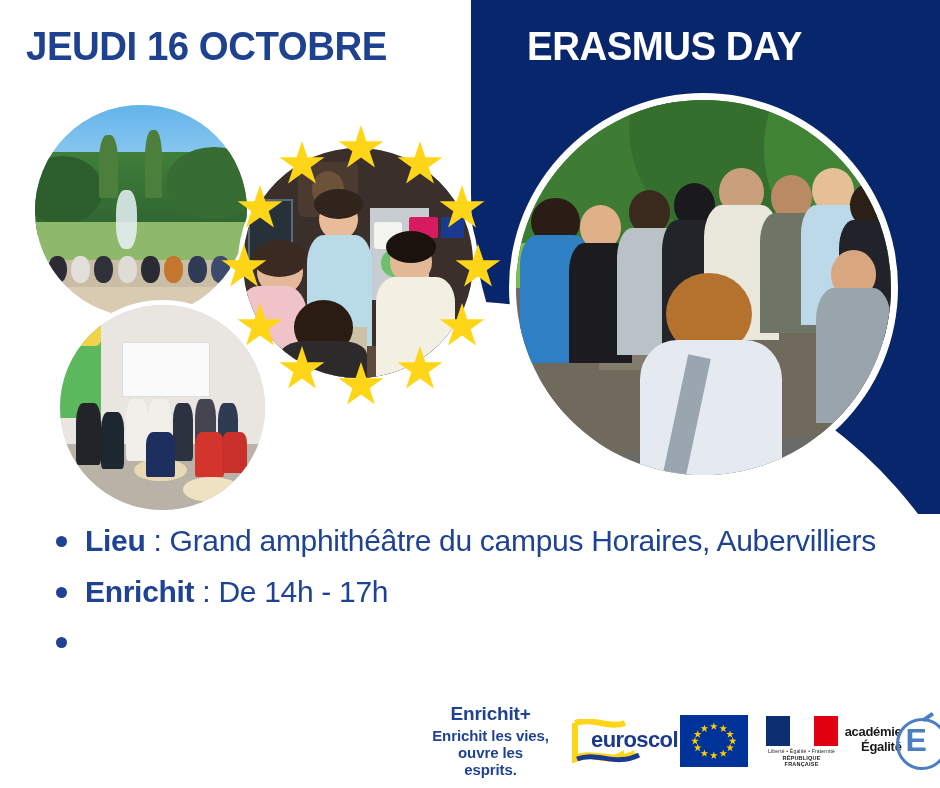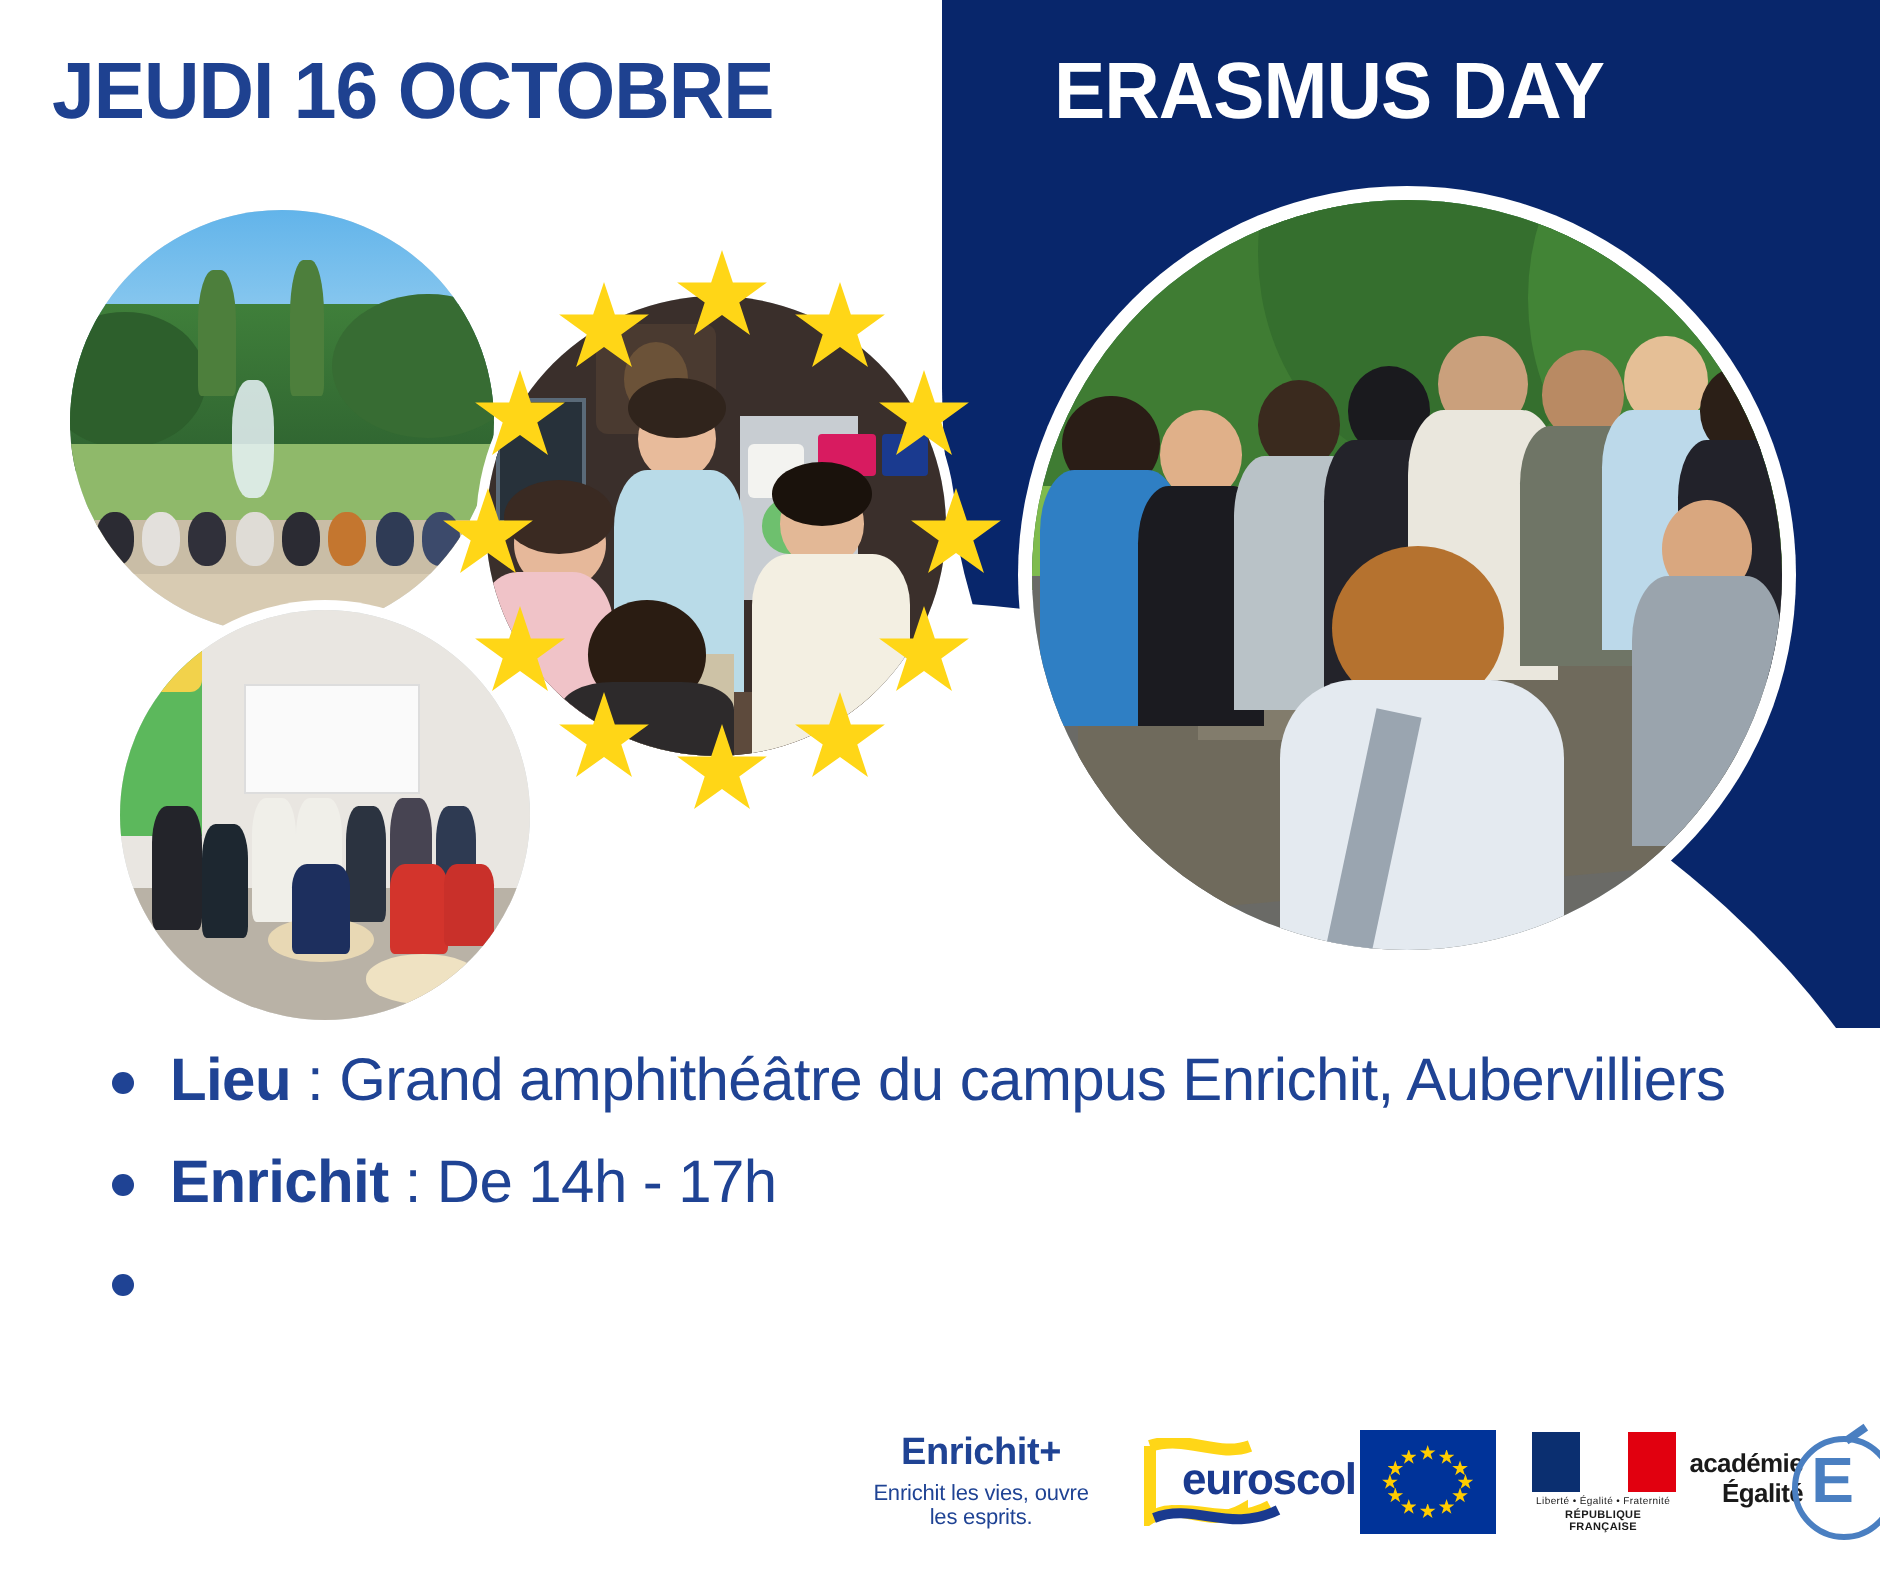--- a/index.html
+++ b/index.html
@@ -205,22 +205,22 @@
     text-align: center;
     color: #1f4394;
   }
   .logo-erasmus .e-name {
     font-size: 19px;
     font-weight: bold;
     letter-spacing: -0.2px;
     line-height: 1.1;
   }
   .logo-erasmus .e-tag {
-    font-size: 11px;
-    font-weight: normal;
+    font-size: 15px;
+    font-weight: bold;
     letter-spacing: -0.1px;
     margin-top: 3px;
   }
 
   .logo-euroscol {
     position: relative;
     width: 110px;
     height: 52px;
     margin-left: 16px;
   }
@@ -464,21 +464,21 @@
     <div style="position:absolute;left:42%;top:68%;width:6%;height:36%;background:#9aa5b0;transform:rotate(12deg);"></div>
   </div>
 
   <div class="blue-curve"></div>
 
   <div class="details">
 
     <div class="bullet-row">
       <span class="bullet-dot"></span>
       <span class="bullet-text">
-        <span class="lbl">Lieu</span><span> : </span><span>Grand amphithéâtre du campus Enrichit, Aubervilliers</span>
+        <span class="lbl">Lieu</span><span> : </span><span>Grand amphithéâtre du campus Horaires, Aubervilliers</span>
       </span>
     </div>
 
     <div class="bullet-row">
       <span class="bullet-dot"></span>
       <span class="bullet-text">
         <span class="lbl">Enrichit</span><span> : </span><span>De 14h - 17h</span>
       </span>
     </div>
 

